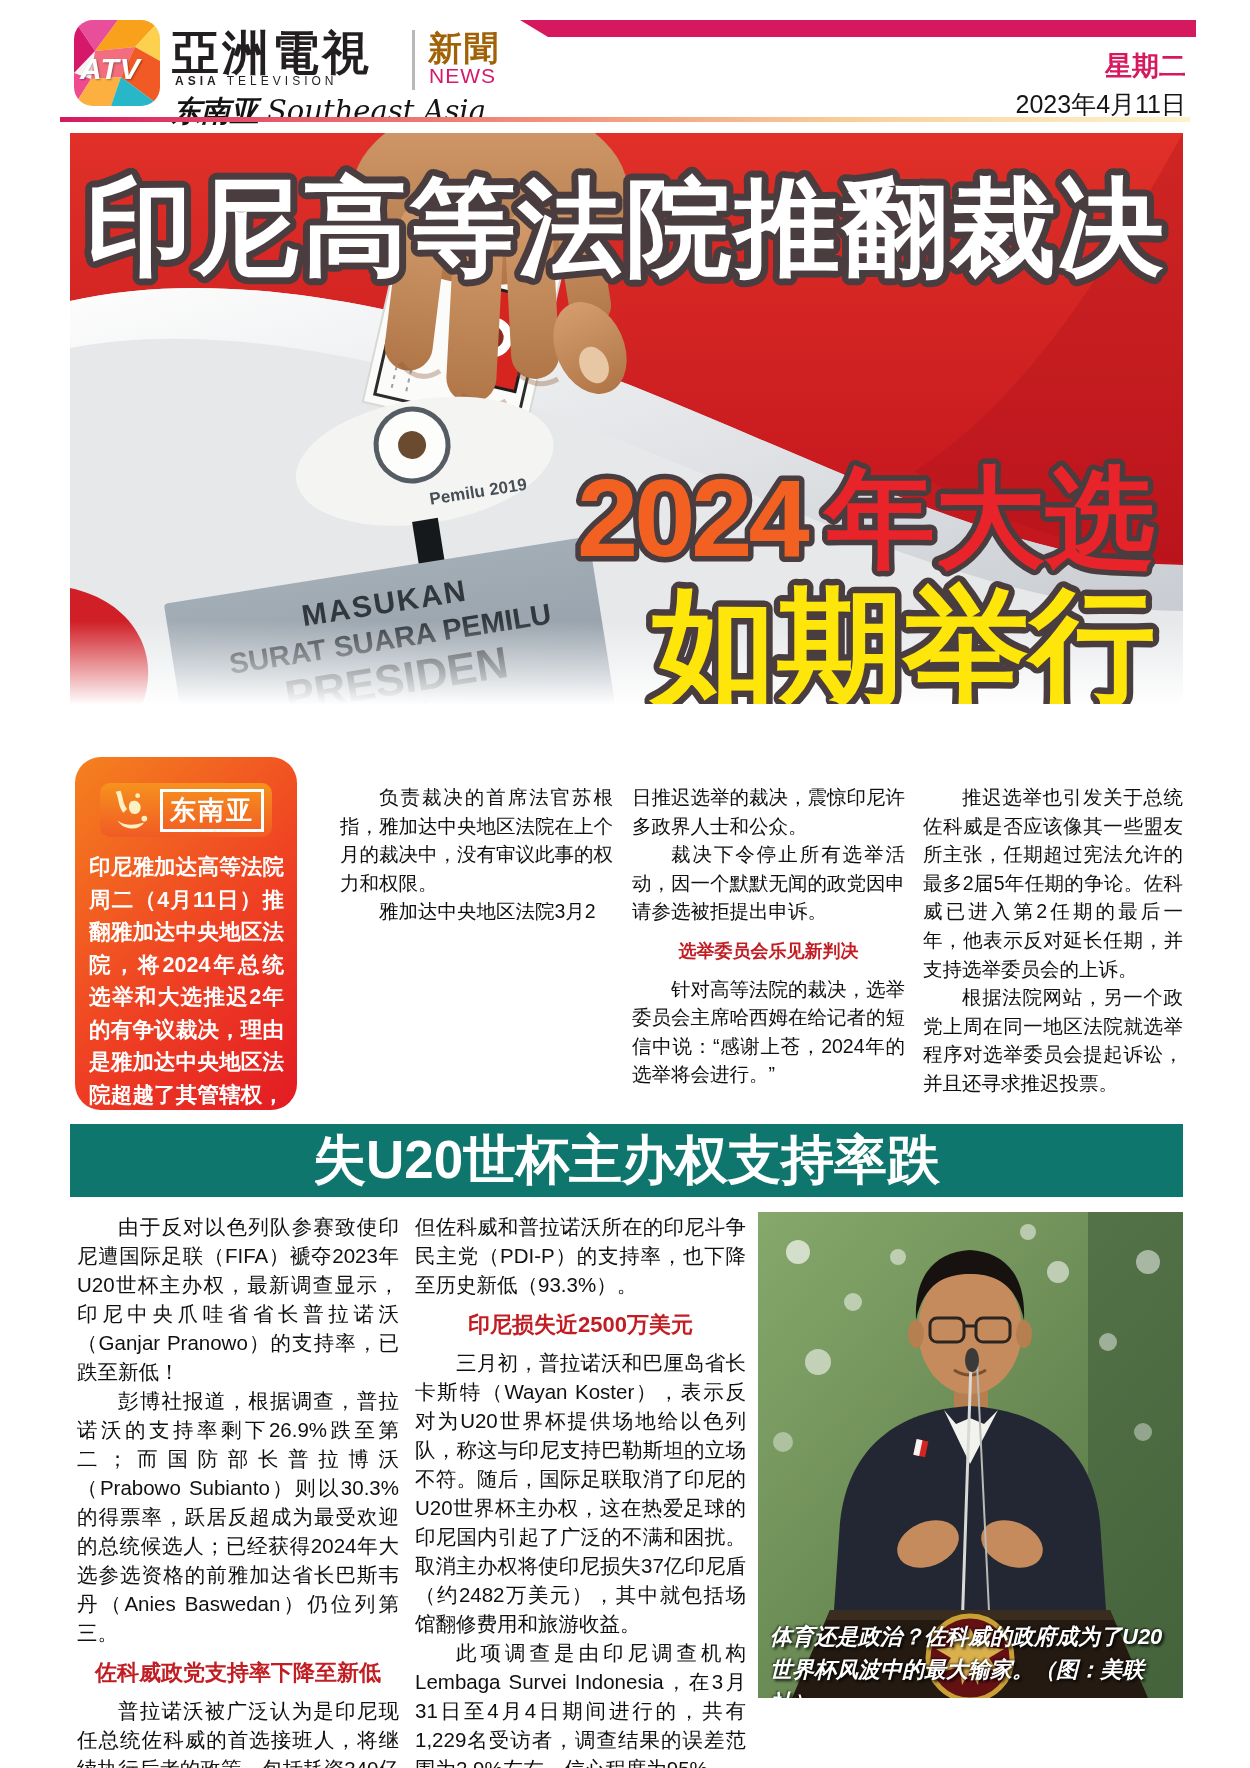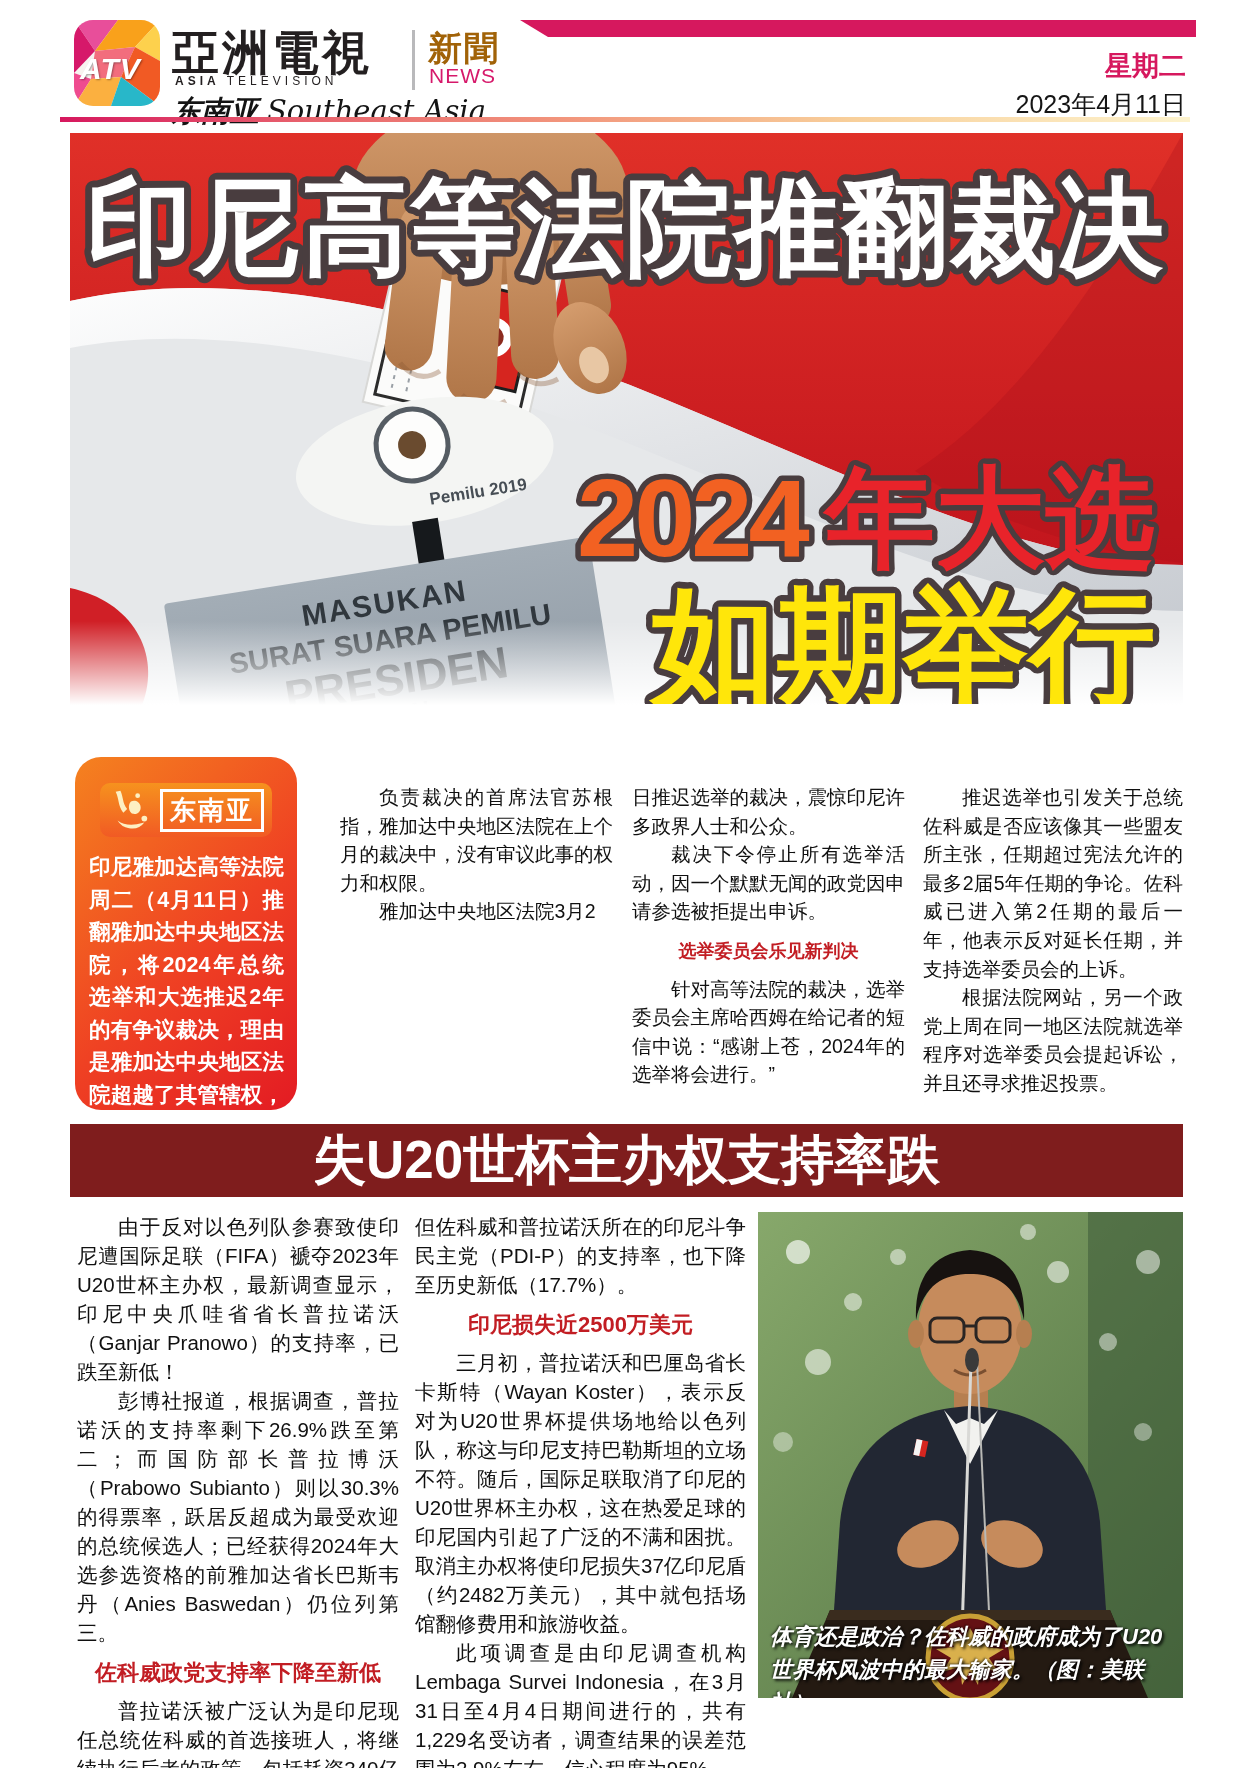--- a/index.html
+++ b/index.html
@@ -60,21 +60,21 @@
   .col p.ind { text-indent:2em; }
   .subhead { color:#c21d23; font-weight:bold; text-align:center; text-indent:0;
              margin:11px 0 9px; }
   .a1 .subhead { font-size:18px; }
   .a2 .subhead { font-size:22px; }
   .c1-1 { left:340px; top:783px; width:273px; }
   .c1-2 { left:632px; top:783px; width:273px; }
   .c1-3 { left:923px; top:783px; width:260px; }
 
   
-  .banner2 { left:70px; top:1124px; width:1113px; height:73px; background:#7f1d1d;
+  .banner2 { left:70px; top:1124px; width:1113px; height:73px; background:#0f766e;
              display:flex; align-items:center; justify-content:center;
              font-size:53px; font-weight:900; white-space:nowrap; }
   .banner2 .w { color:#ffffff; }
   .banner2 .y { color:#ffe60a; margin-left:30px; }
 
   .c2-1 { left:77px;  top:1212px; width:322px; }
   .c2-2 { left:415px; top:1212px; width:331px; }
 
   
   .photo2 { left:758px; top:1212px; width:425px; height:486px; overflow:hidden; }
@@ -243,21 +243,21 @@
     <span class="w">支持率跌</span>
   </div>
 
   <div class="col a2 c2-1">
     <p class="ind">由于反对以色列队参赛致使印尼遭国际足联（FIFA）褫夺2023年U20世杯主办权，最新调查显示，印尼中央爪哇省省长普拉诺沃（Ganjar Pranowo）的支持率，已跌至新低！</p>
     <p class="ind">彭博社报道，根据调查，普拉诺沃的支持率剩下26.9%跌至第二；而国防部长普拉博沃（Prabowo Subianto）则以30.3%的得票率，跃居反超成为最受欢迎的总统候选人；已经获得2024年大选参选资格的前雅加达省长巴斯韦丹（Anies Baswedan）仍位列第三。</p>
     <p class="subhead">佐科威政党支持率下降至新低</p>
     <p class="ind">普拉诺沃被广泛认为是印尼现任总统佐科威的首选接班人，将继续执行后者的政策，包括耗资340亿美元的印尼首都迁至努山塔拉的计划。尽管数据仍然领先群雄，</p>
   </div>
   <div class="col a2 c2-2">
-    <p>但佐科威和普拉诺沃所在的印尼斗争民主党（PDI-P）的支持率，也下降至历史新低（17.7%）。</p>
+    <p>但佐科威和普拉诺沃所在的印尼斗争民主党（PDI-P）的支持率，也下降至历史新低（93.3%）。</p>
     <p class="subhead">印尼损失近2500万美元</p>
     <p class="ind">三月初，普拉诺沃和巴厘岛省长卡斯特（Wayan Koster），表示反对为U20世界杯提供场地给以色列队，称这与印尼支持巴勒斯坦的立场不符。随后，国际足联取消了印尼的U20世界杯主办权，这在热爱足球的印尼国内引起了广泛的不满和困扰。取消主办权将使印尼损失37亿印尼盾（约2482万美元），其中就包括场馆翻修费用和旅游收益。</p>
     <p class="ind">此项调查是由印尼调查机构Lembaga Survei Indonesia，在3月31日至4月4日期间进行的，共有1,229名受访者，调查结果的误差范围为2.9%左右，信心程度为95%。</p>
   </div>
 
   <div class="abs photo2">
     <svg viewBox="0 0 425 486" preserveAspectRatio="none">
       <defs>
         <linearGradient id="grn" x1="0" y1="0" x2="1" y2="1">
           <stop offset="0" stop-color="#87a86b"></stop>

